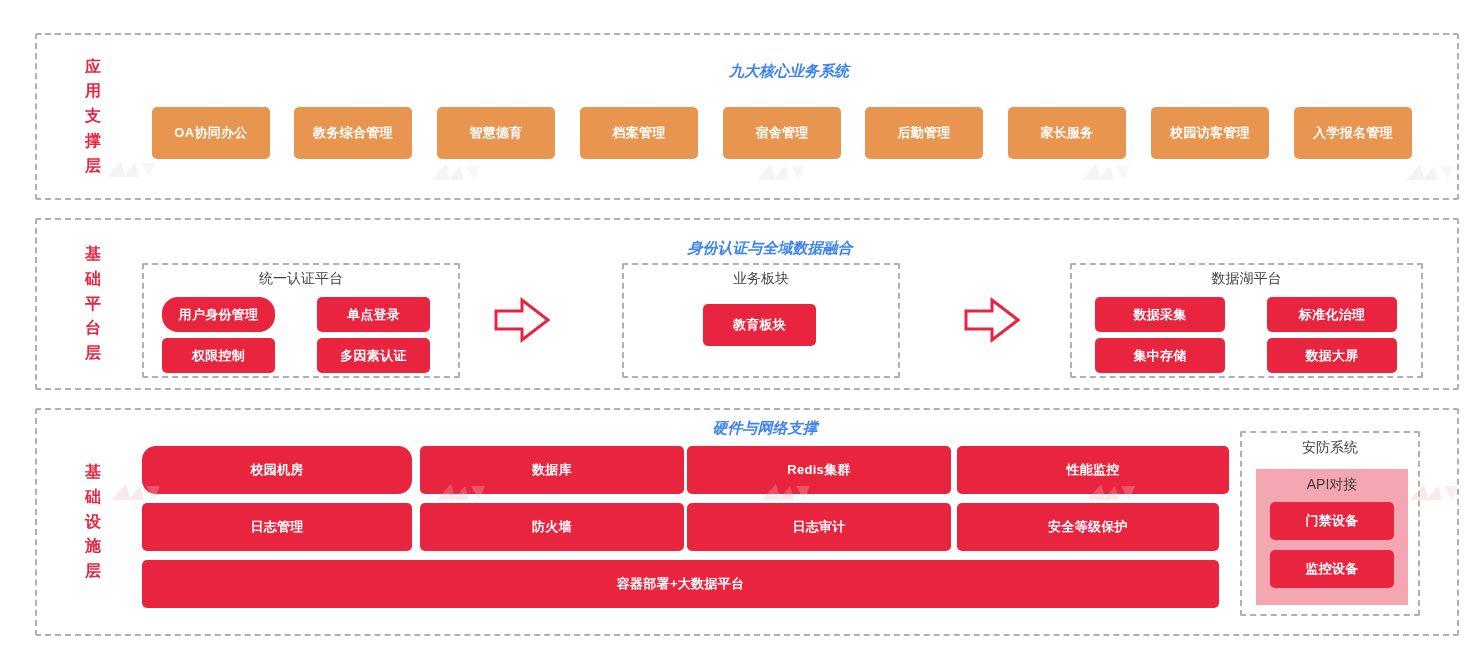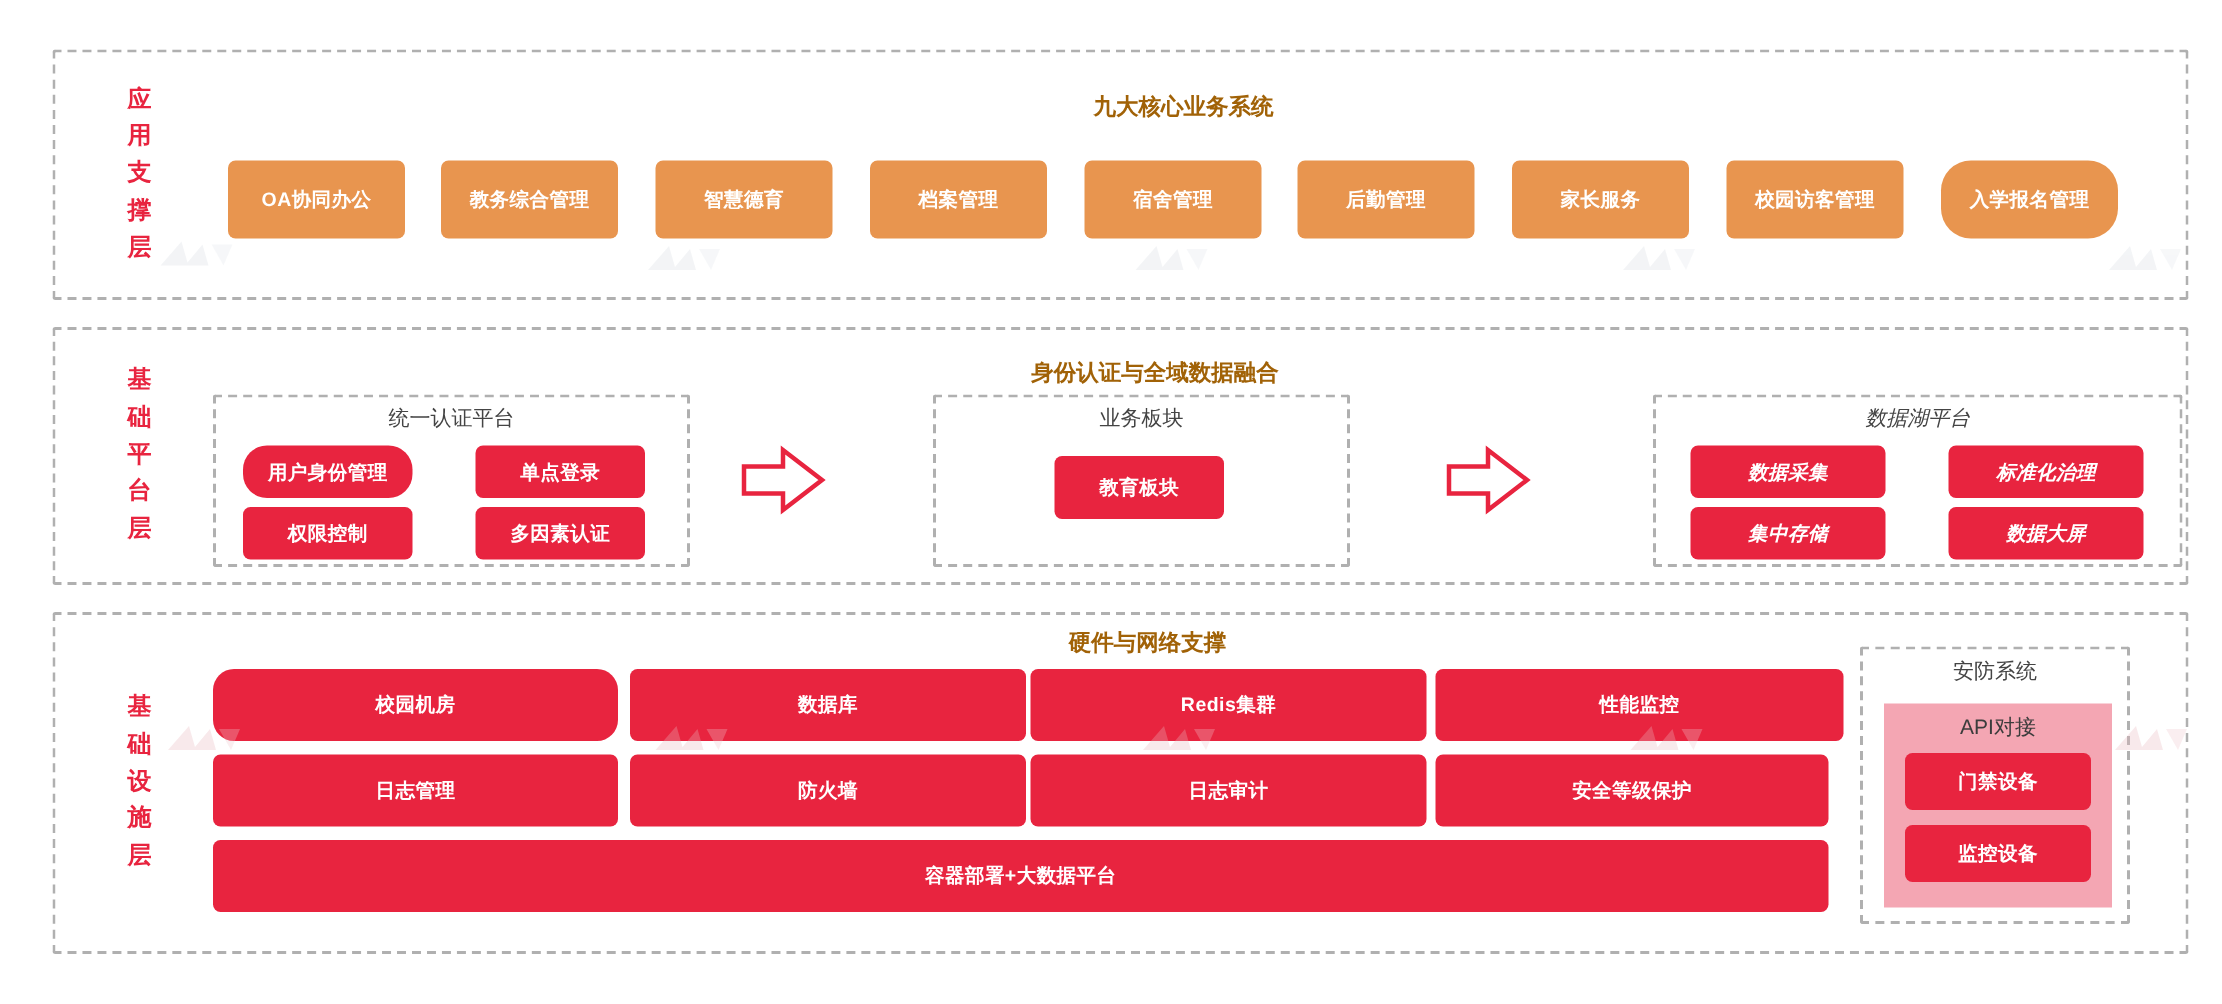--- a/index.html
+++ b/index.html
@@ -36,24 +36,25 @@
     font-size:16px;font-weight:bold;
     letter-spacing:0;
     line-height:1.55;
     box-sizing:border-box;
   }
   .layer-label span{display:block;}
 
   
   .sect-title{
     position:absolute;
-    color:#a16207;
+    color:#3b82f6;
     font-size:15px;font-weight:bold;
     white-space:nowrap;
     transform:translateX(-50%);
+    font-style:italic;
   }
 
   
   .box{
     position:absolute;
     display:flex;align-items:center;justify-content:center;
     color:#ffffff;
     font-size:13px;font-weight:bold;
     border-radius:5px;
     box-sizing:border-box;
@@ -123,21 +124,21 @@
     <div class="sect-title" style="left:752px;top:27px;">九大核心业务系统</div>
 
     <div class="box orange" style="left:115px;top:72px;width:118px;height:52px;">OA协同办公</div>
     <div class="box orange" style="left:257px;top:72px;width:118px;height:52px;">教务综合管理</div>
     <div class="box orange" style="left:400px;top:72px;width:118px;height:52px;">智慧德育</div>
     <div class="box orange" style="left:543px;top:72px;width:118px;height:52px;">档案管理</div>
     <div class="box orange" style="left:686px;top:72px;width:118px;height:52px;">宿舍管理</div>
     <div class="box orange" style="left:828px;top:72px;width:118px;height:52px;">后勤管理</div>
     <div class="box orange" style="left:971px;top:72px;width:118px;height:52px;">家长服务</div>
     <div class="box orange" style="left:1114px;top:72px;width:118px;height:52px;">校园访客管理</div>
-    <div class="box orange" style="left:1257px;top:72px;width:118px;height:52px;border-radius:20px;">入学报名管理</div>
+    <div class="box orange" style="left:1257px;top:72px;width:118px;height:52px;">入学报名管理</div>
   </div>
 
   <div class="layer" id="layer-platform">
 
     <div class="layer-label">
       <span>基</span>
       <span>础</span>
       <span>平</span>
       <span>台</span>
       <span>层</span>
@@ -159,21 +160,21 @@
 
     <div class="group" style="left:585px;top:43px;width:278px;height:115px;">
       <div class="group-title" style="top:5px;">业务板块</div>
       <div class="box red" style="left:79px;top:39px;width:113px;height:42px;">教育板块</div>
     </div>
 
     <svg class="arrow" style="left:925px;top:75px;" width="60" height="50" viewBox="0 0 60 50">
       <polygon points="4,16 30,16 30,5 56,25 30,45 30,34 4,34" fill="none" stroke="#e8243f" stroke-width="3" stroke-linejoin="miter"></polygon>
     </svg>
 
-    <div class="group" style="left:1065px;top:43px;width:353px;height:115px;font-style:italic;">
+    <div class="group" style="left:1033px;top:43px;width:353px;height:115px;">
       <div class="group-title" style="top:5px;">数据湖平台</div>
       <div class="box red" style="left:23px;top:32px;width:130px;height:35px;">数据采集</div>
       <div class="box red" style="left:195px;top:32px;width:130px;height:35px;">标准化治理</div>
       <div class="box red" style="left:23px;top:73px;width:130px;height:35px;text-align:center;">集中存储</div>
       <div class="box red" style="left:195px;top:73px;width:130px;height:35px;">数据大屏</div>
     </div>
   </div>
 
   <div class="layer" id="layer-infra">
 

